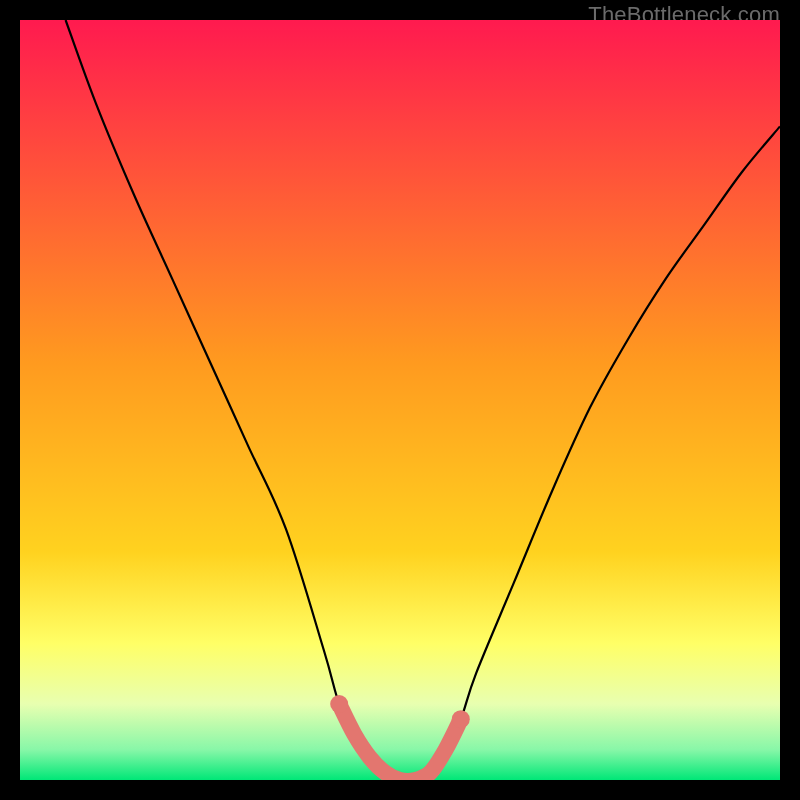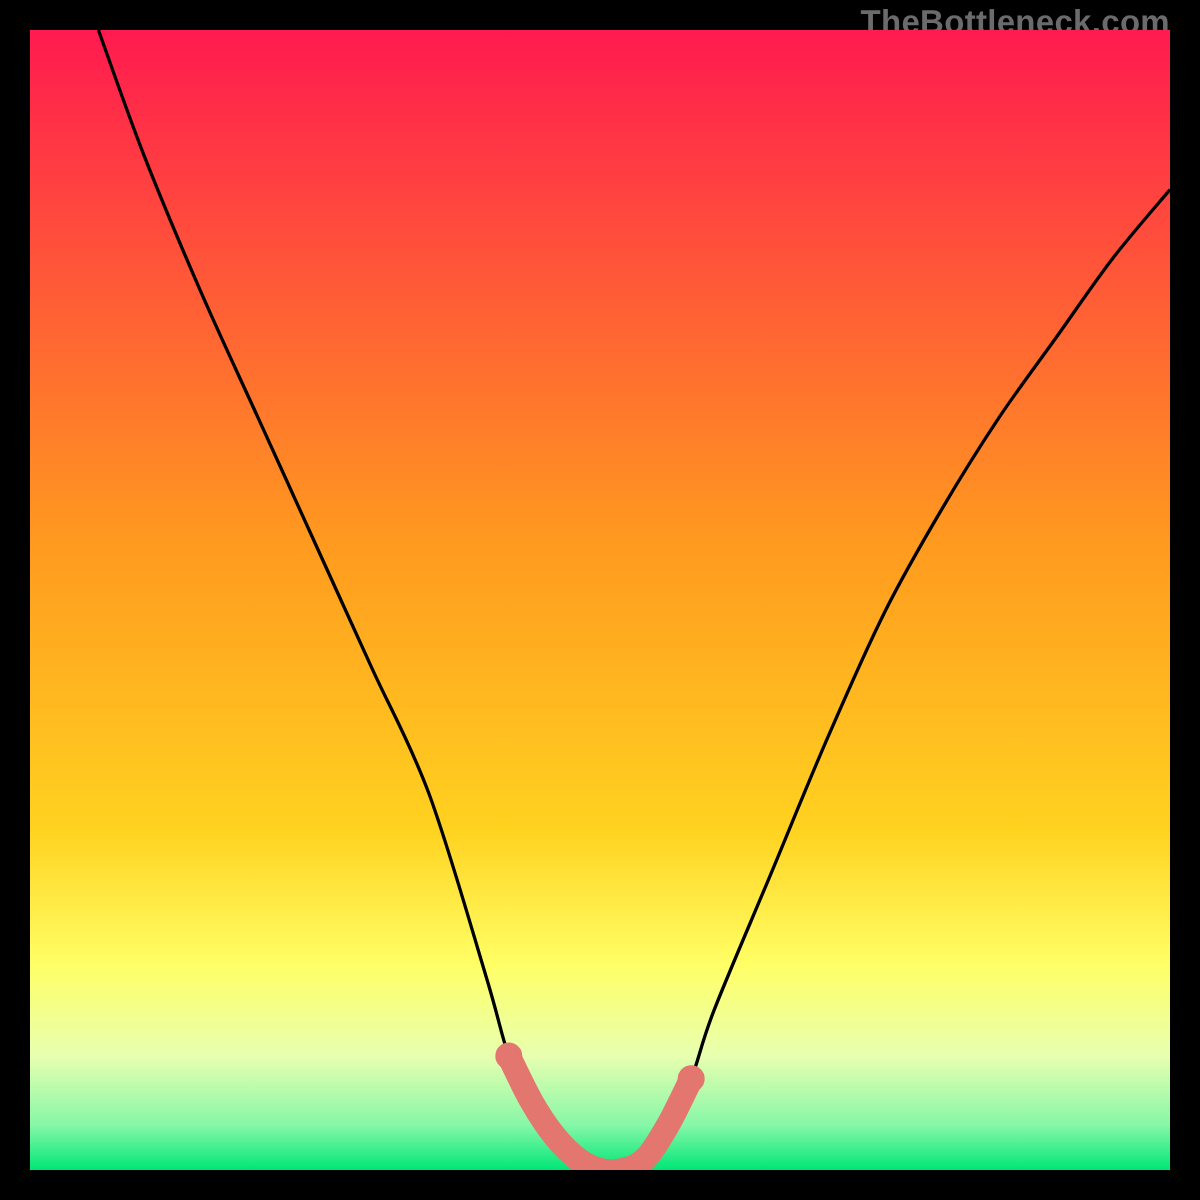--- a/index.html
+++ b/index.html
@@ -25,21 +25,21 @@
     top: 0;
     width: 760px;
     height: 760px;
   }
   .watermark {
     position: absolute;
     top: 2px;
     right: 20px;
     color: #6b6b6b;
     font-size: 22px;
-    font-weight: 700;
+    font-weight: 400;
     letter-spacing: 0.2px;
   }
 </style>
 </head>
 <body>
 
 <div class="watermark">TheBottleneck.com</div>
 
 <div class="frame">
   <svg class="plot" viewBox="0 0 760 760">

